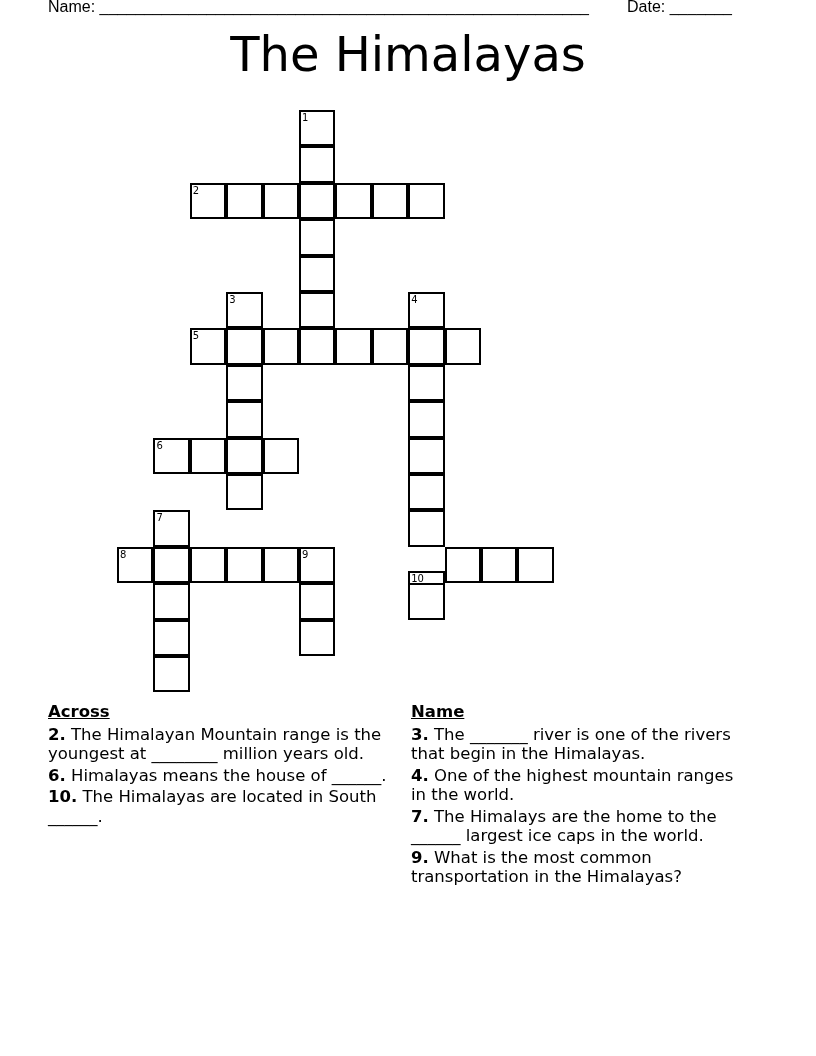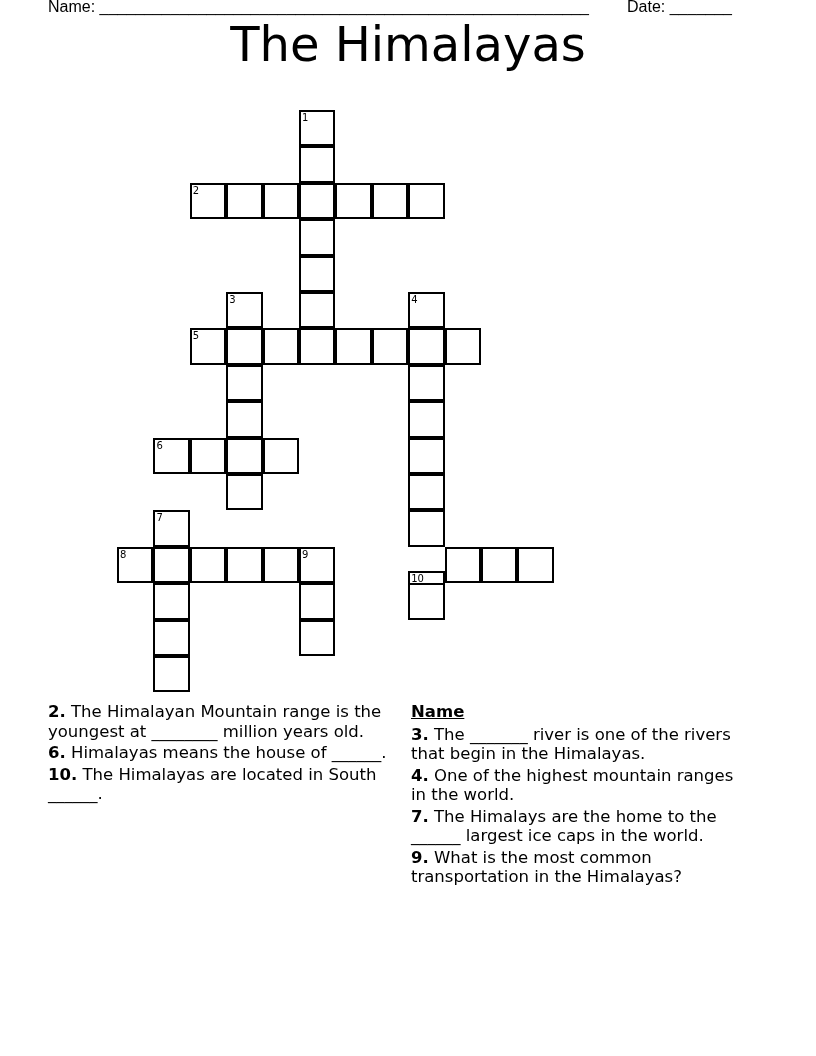--- a/index.html
+++ b/index.html
@@ -1,20 +1,20 @@
 <!DOCTYPE html>
 <html><head>
 <meta charset="utf-8">
 <style>
   html, body { margin: 0; padding: 0; background: #ffffff; }
   body { width: 816px; height: 1056px; position: relative; overflow: hidden; color: #000; }
   .header { position: absolute; top: -2px; left: 48px; width: 720px; font-family: "Liberation Sans", sans-serif; font-size: 16px; }
   .name { position: absolute; left: 0; top: 0; white-space: nowrap; }
   .date { position: absolute; left: 579px; top: 0; white-space: nowrap; }
-  .title { position: absolute; top: 16px; left: 0; width: 816px; text-align: center; font-family: "DejaVu Sans", sans-serif; font-size: 48px; letter-spacing: 0px; }
+  .title { position: absolute; top: 26px; left: 0; width: 816px; text-align: center; font-family: "DejaVu Sans", sans-serif; font-size: 48px; letter-spacing: 0px; }
   .grid { position: absolute; left: 117px; top: 110px; }
   .cell { position: absolute; width: 36.4px; height: 36.4px; box-sizing: border-box; border: 2px solid #000; background: #fff; }
   .cell .num { position: absolute; left: 1px; top: 0px; font-family: "DejaVu Sans", sans-serif; font-size: 10px; line-height: 11px; }
   .clues { position: absolute; top: 702px; font-family: "DejaVu Sans", sans-serif; font-size: 16.5px; line-height: 19.5px; }
   .clues.across { left: 48px; width: 352px; }
   .clues.down { left: 411px; width: 340px; }
   .clues h3 { margin: 0 0 3px 0; font-size: 16.5px; font-weight: bold; text-decoration: underline; }
   .clue { margin: 0 0 2px 0; }
   .clue b { font-weight: bold; }
 </style>
@@ -96,20 +96,21 @@
       <span class="num">9</span>
     </div>
     <div class="cell" style="left: 182px; top: 473.2px;"></div>
     <div class="cell" style="left: 182px; top: 509.6px;"></div>
     <div class="cell" style="left: 327.6px; top: 436.8px;"></div>
     <div class="cell" style="left: 364px; top: 436.8px;"></div>
     <div class="cell" style="left: 400.4px; top: 436.8px;"></div>
   </div>
 
 <div class="clues across">
+  <h3>Across</h3>
   <div class="clue"><b>2.</b> <span>The Himalayan Mountain range is the youngest at ________ million years old.</span></div>
   <div class="clue"><b>6.</b> <span>Himalayas means the house of ______.</span></div>
   <div class="clue"><b>10.</b> <span>The Himalayas are located in South ______.</span></div>
 </div>
 
 <div class="clues down">
   <h3>Name</h3>
   <div class="clue"><b>3.</b> <span>The _______ river is one of the rivers that begin in the Himalayas.</span></div>
   <div class="clue"><b>4.</b> <span>One of the highest mountain ranges in the world.</span></div>
   <div class="clue"><b>7.</b> <span>The Himalays are the home to the ______ largest ice caps in the world.</span></div>

